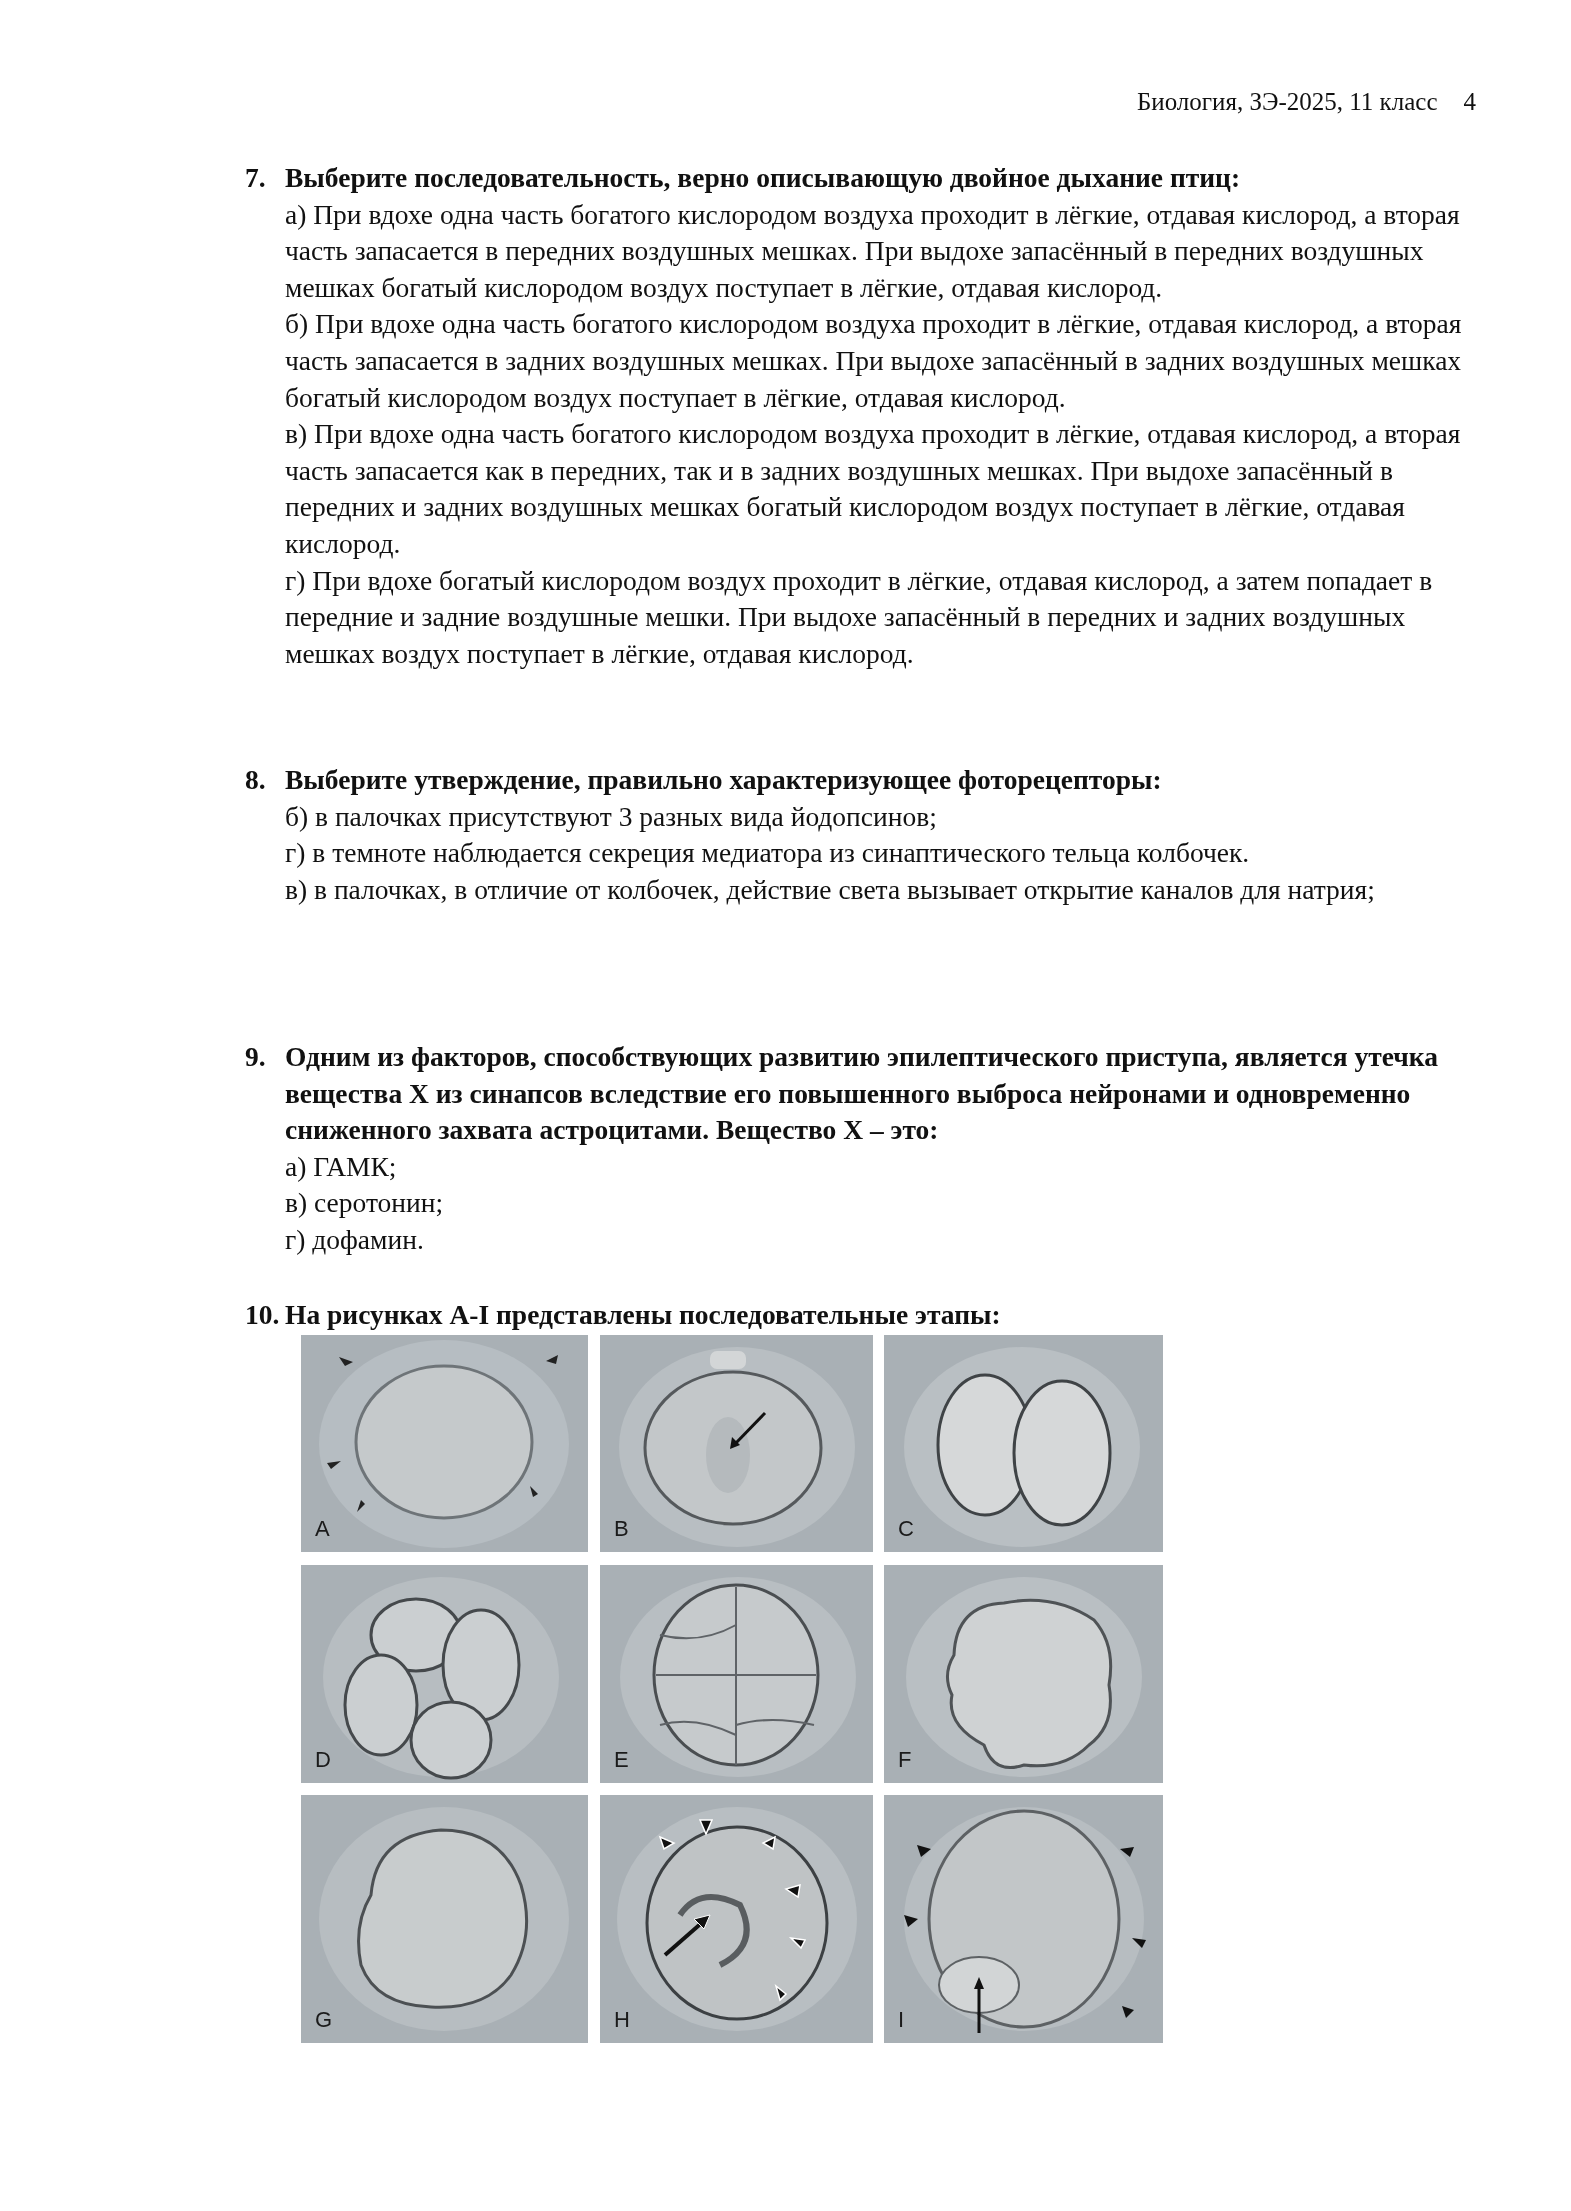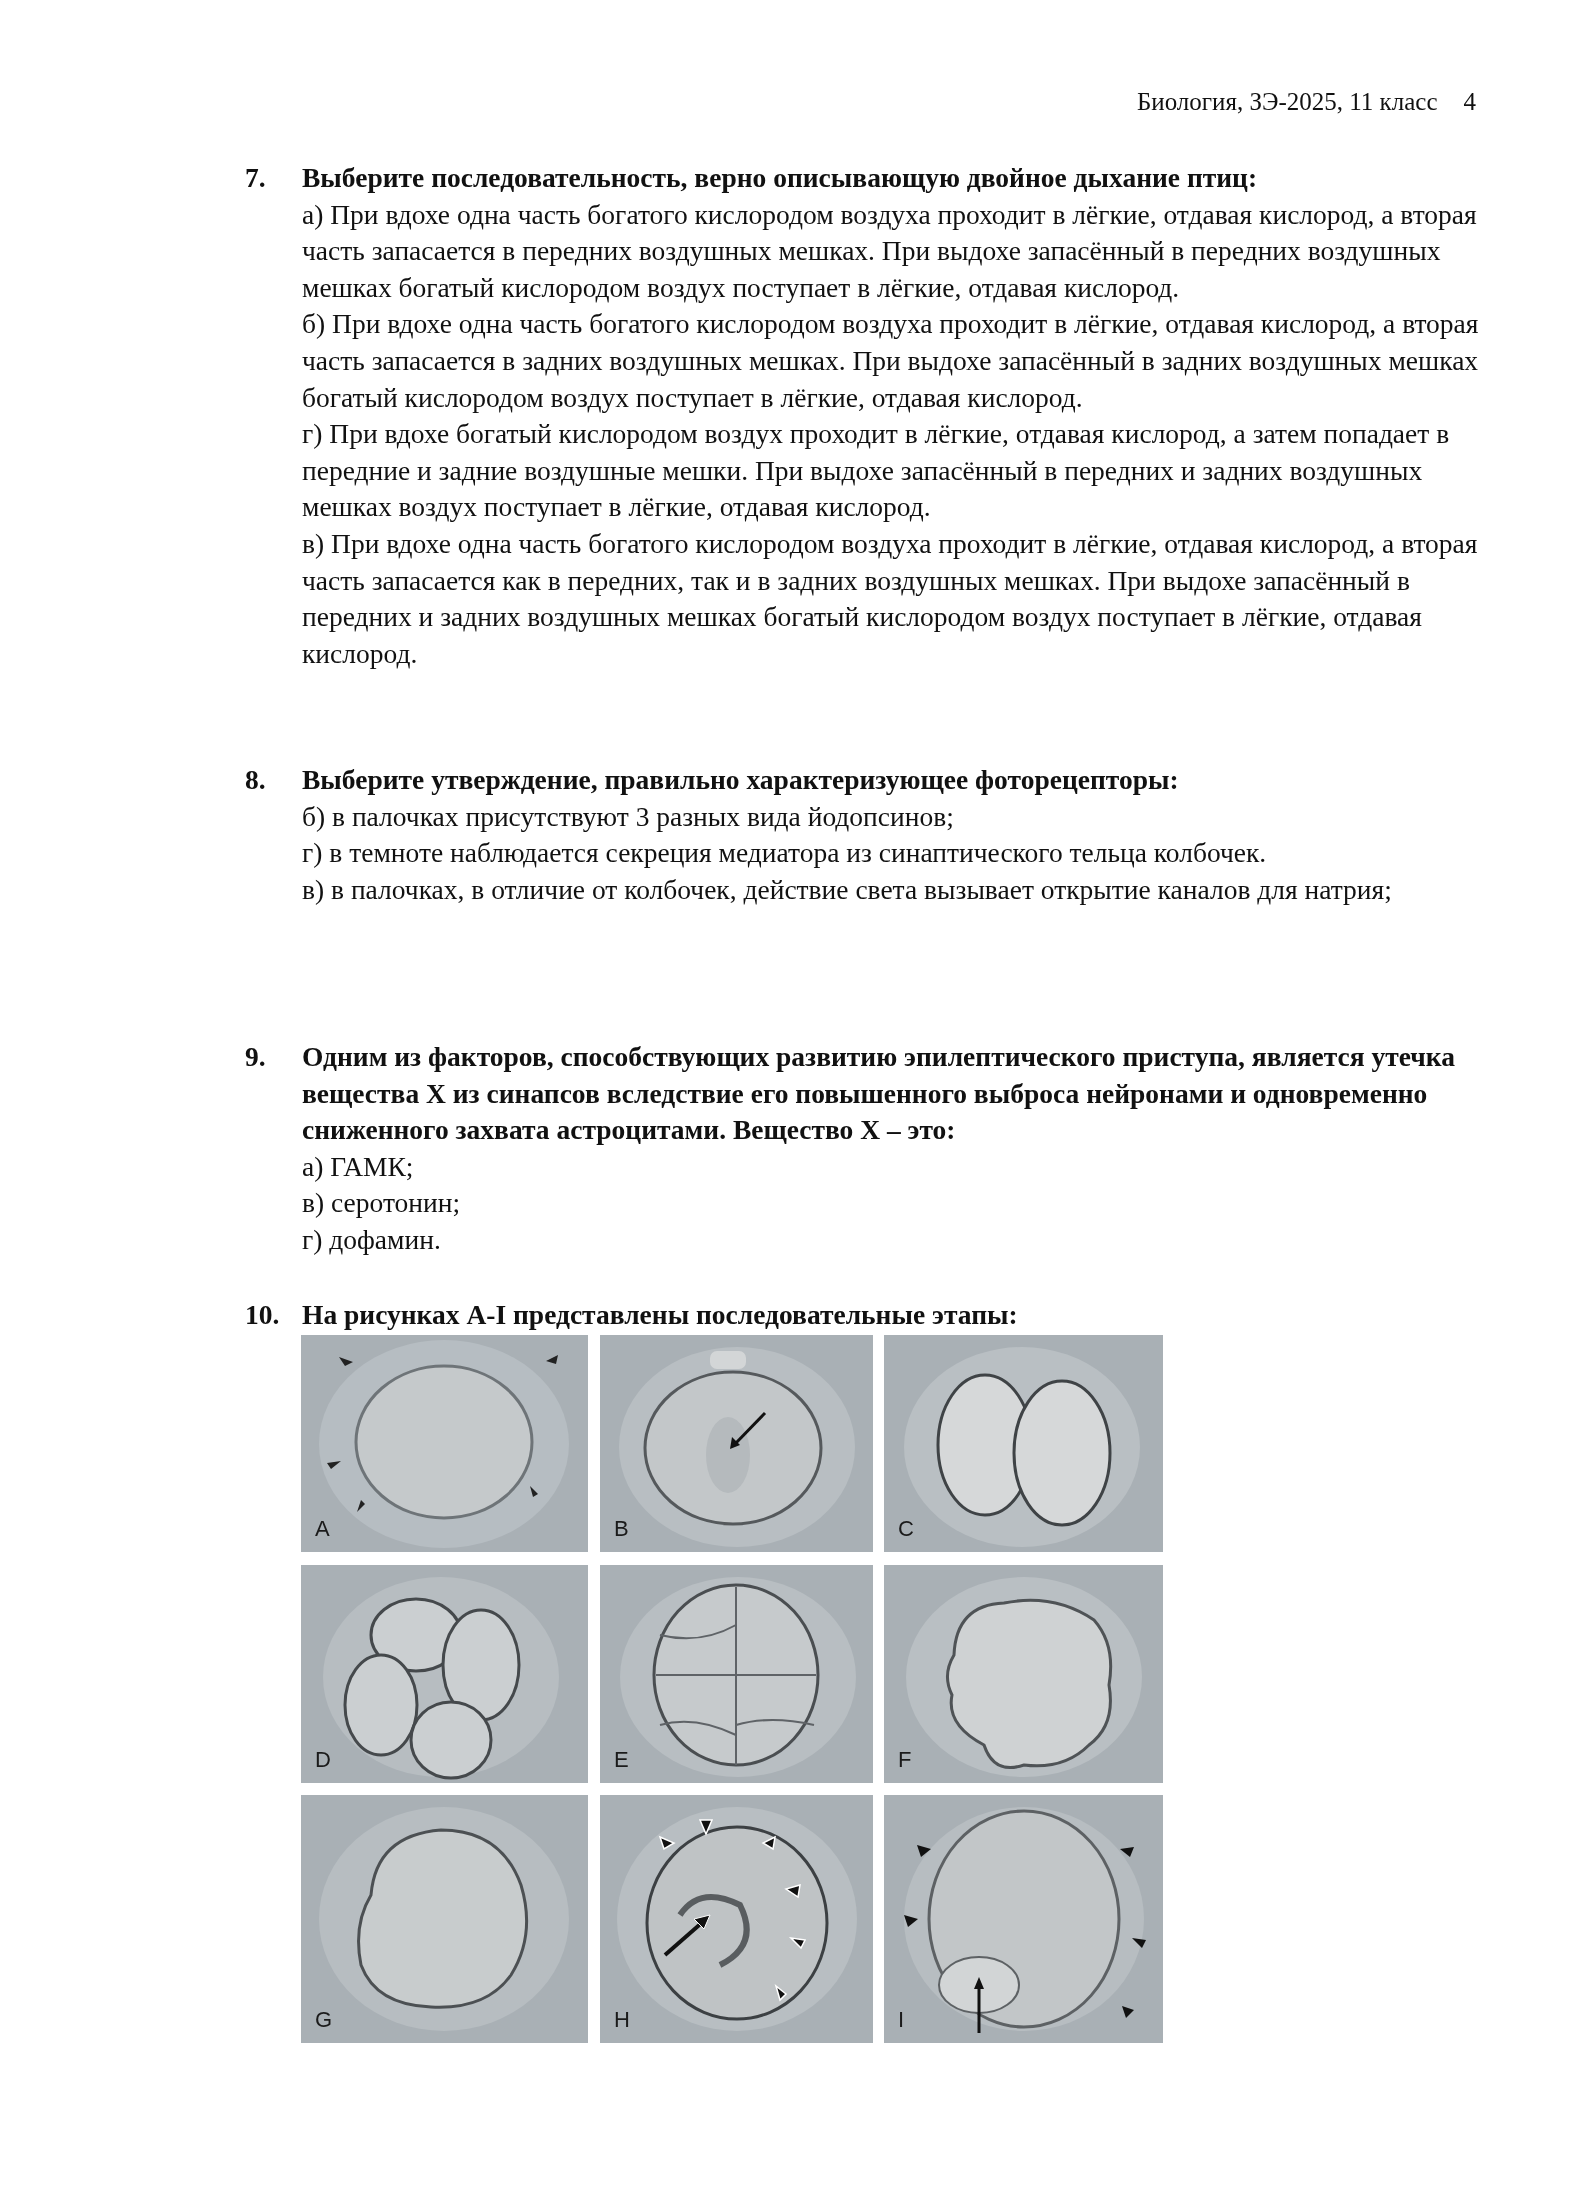--- a/index.html
+++ b/index.html
@@ -2,21 +2,21 @@
 <html><head>
 <meta charset="utf-8">
 <style>
   html, body { margin: 0; padding: 0; background: #ffffff; }
   body { width: 1571px; height: 2211px; position: relative; overflow: hidden;
          font-family: "Liberation Serif", "DejaVu Serif", serif; color: #111; }
   .header { position: absolute; top: 88px; right: 95px; font-size: 25px; letter-spacing: 0px; }
   .header .pg { margin-left: 26px; }
   .q { position: absolute; left: 245px; width: 1240px; font-size: 27.5px; line-height: 36.6px; }
   .q .num { position: absolute; left: 0; font-weight: bold; }
-  .q .body { margin-left: 57px; }
+  .q .body { margin-left: 40px; }
   .q .stem { font-weight: bold; }
   .q .opt { display: block; }
   #q7 { top: 160px; }
   #q8 { top: 762px; }
   #q9 { top: 1039px; }
   #q10 { top: 1297px; }
 
   .grid { position: absolute; left: 301px; top: 1335px; width: 862px; height: 708px; }
   .panel { position: absolute; background: #a9b0b5; overflow: hidden; }
   .panel svg { width: 100%; height: 100%; display: block; }
@@ -29,22 +29,22 @@
 <div class="header">
   <span>Биология, ЗЭ-2025, 11 класс</span><span class="pg">4</span>
 </div>
 
 <div class="q" id="q7">
   <span class="num">7.</span>
   <div class="body">
     <span class="stem opt">Выберите последовательность, верно описывающую двойное дыхание птиц:</span>
     <span class="opt">а) При вдохе одна часть богатого кислородом воздуха проходит в лёгкие, отдавая кислород, а вторая часть запасается в передних воздушных мешках. При выдохе запасённый в передних воздушных мешках богатый кислородом воздух поступает в лёгкие, отдавая кислород.</span>
     <span class="opt">б) При вдохе одна часть богатого кислородом воздуха проходит в лёгкие, отдавая кислород, а вторая часть запасается в задних воздушных мешках. При выдохе запасённый в задних воздушных мешках богатый кислородом воздух поступает в лёгкие, отдавая кислород.</span>
+    <span class="opt">в) При вдохе одна часть богатого кислородом воздуха проходит в лёгкие, отдавая кислород, а вторая часть запасается как в передних, так и в задних воздушных мешках. При выдохе запасённый в передних и задних воздушных мешках богатый кислородом воздух поступает в лёгкие, отдавая кислород.</span>
     <span class="opt">г) При вдохе богатый кислородом воздух проходит в лёгкие, отдавая кислород, а затем попадает в передние и задние воздушные мешки. При выдохе запасённый в передних и задних воздушных мешках воздух поступает в лёгкие, отдавая кислород.</span>
-    <span class="opt">в) При вдохе одна часть богатого кислородом воздуха проходит в лёгкие, отдавая кислород, а вторая часть запасается как в передних, так и в задних воздушных мешках. При выдохе запасённый в передних и задних воздушных мешках богатый кислородом воздух поступает в лёгкие, отдавая кислород.</span>
   </div>
 </div>
 
 <div class="q" id="q8">
   <span class="num">8.</span>
   <div class="body">
     <span class="stem opt">Выберите утверждение, правильно характеризующее фоторецепторы:</span>
     <span class="opt">б) в палочках присутствуют 3 разных вида йодопсинов;</span>
     <span class="opt">г) в темноте наблюдается секреция медиатора из синаптического тельца колбочек.</span>
     <span class="opt">в) в палочках, в отличие от колбочек, действие света вызывает открытие каналов для натрия;</span>

